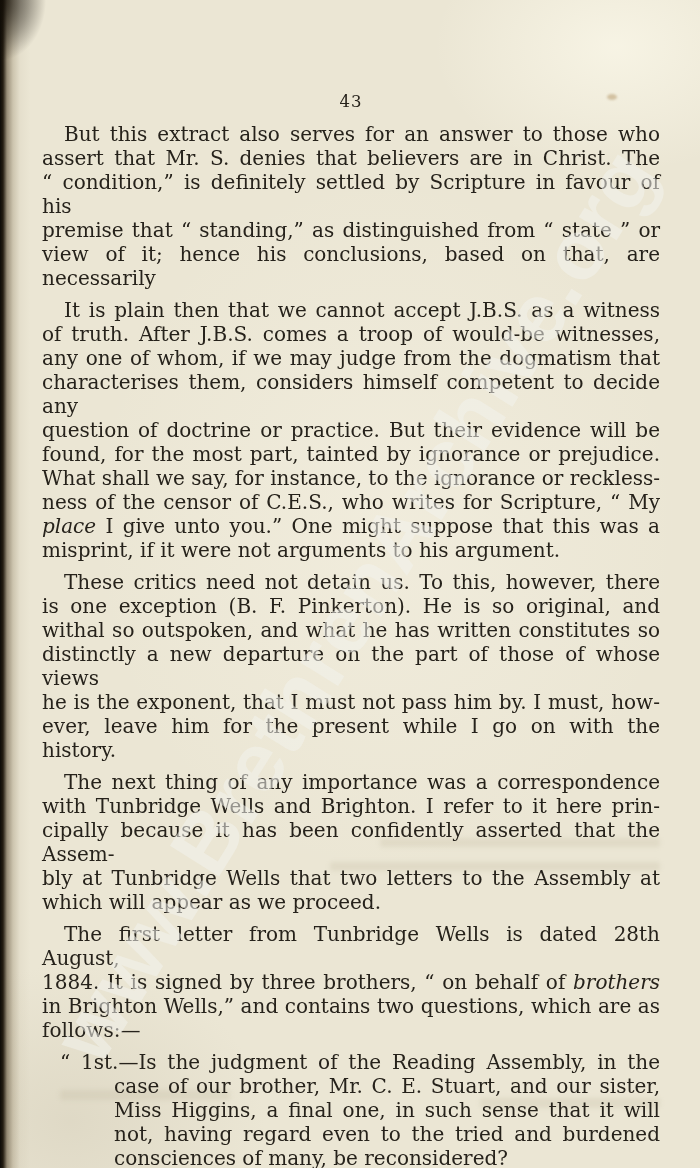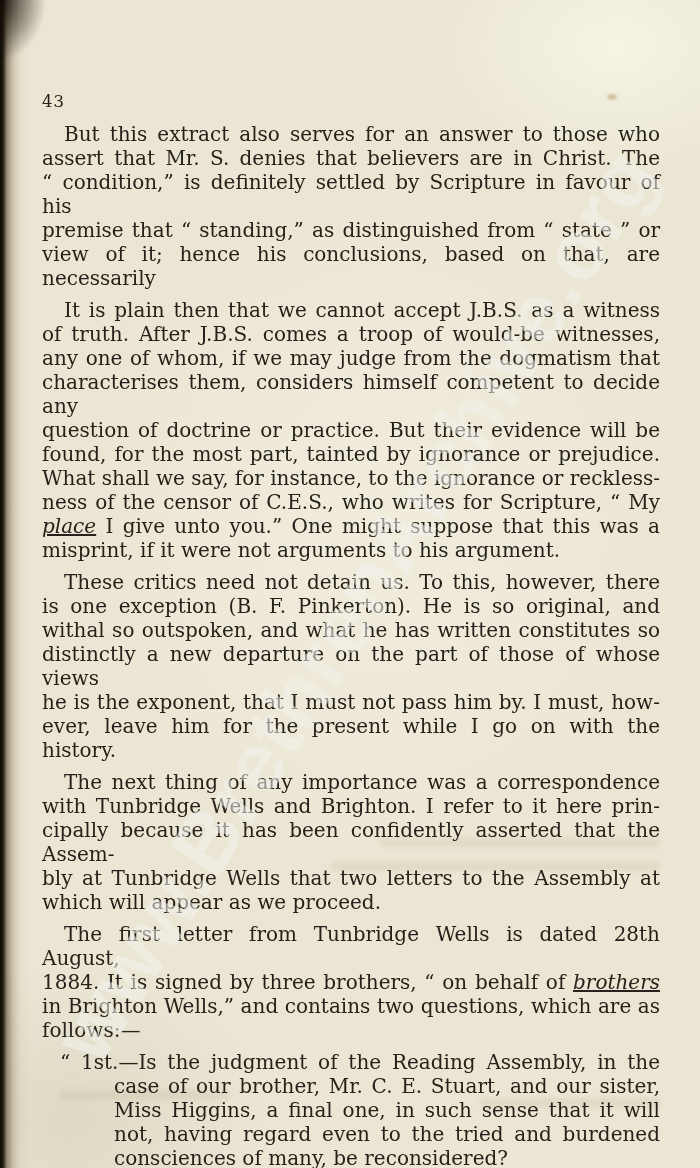--- a/index.html
+++ b/index.html
@@ -51,20 +51,21 @@
     font-family: "Liberation Sans", "DejaVu Sans", sans-serif;
     font-weight: bold;
     font-size: 84px;
     letter-spacing: 1px;
     color: var(--watermark);
     z-index: 6;
     pointer-events: none;
   }
   .page-number {
     position: absolute; top: 92px; left: 42px; width: 618px;
+    text-align: center;
     font-size: 16.5px;
     letter-spacing: 1px;
     z-index: 4;
   }
   .text-block {
     position: absolute; top: 122px; left: 42px; width: 618px;
     font-size: 20px;
     z-index: 4;
   }
   .para { margin: 0 0 0 0; }
@@ -72,21 +73,21 @@
   .line {
     line-height: 24px;
     text-align: justify;
     text-align-last: justify;
     white-space: normal;
   }
   .line.last { text-align-last: left; }
   .para.body .line.first { text-indent: 22px; }
   .para.quote { padding-left: 72px; }
   .para.quote .line.first { text-indent: -54px; }
-  .it { font-style: italic; text-decoration: underline; }
+  .it { font-style: italic; }
 </style>
 </head>
 <body>
 
 <div class="edge-left"></div>
 <div class="corner-top-left"></div>
 
 <div class="stain" style="left:607px; top:94px; width:10px; height:6px;"></div>
 <div class="bleed" style="left:380px; top:838px; width:280px; height:9px;"></div>
 <div class="bleed" style="left:330px; top:862px; width:330px; height:9px;"></div>

